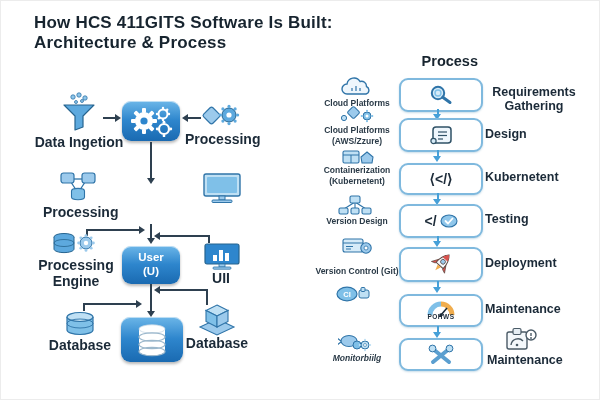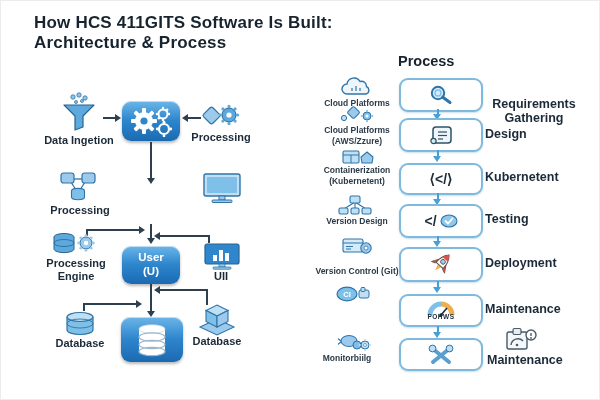--- a/index.html
+++ b/index.html
@@ -1,21 +1,21 @@
 <!DOCTYPE html>
 <html><head>
 <meta charset="utf-8">
 <style>
   html,body{margin:0;padding:0;background:#fff;}
   #stage{position:relative;width:600px;height:400px;background:#ffffff;overflow:hidden;
          font-family:"Liberation Sans",sans-serif;border:1px solid #ececec;box-sizing:border-box;}
   .abs{position:absolute;}
   .ttl{font-weight:bold;color:#17242f;font-size:17px;line-height:1.18;letter-spacing:.2px;}
   .h2{font-weight:bold;color:#17242f;font-size:14.5px;}
-  .albl{font-weight:bold;color:#1b2a38;font-size:11px;text-align:center;line-height:1.15;}
+  .albl{font-weight:bold;color:#1b2a38;font-size:14px;text-align:center;line-height:1.15;}
   .plbl{font-weight:bold;color:#2a3a47;font-size:8.5px;text-align:center;line-height:1.25;}
   .prlbl{font-weight:bold;color:#1b2a38;font-size:12.5px;line-height:1.15;}
   .bluebox{background:linear-gradient(180deg,#6cb6e8 0%,#2e86cd 48%,#1a6ab1 100%);
            border-radius:9px;box-shadow:0 2px 3px rgba(0,0,0,.28), inset 0 1px 0 rgba(255,255,255,.55);
            display:flex;align-items:center;justify-content:center;text-align:center;
            color:#fff;font-weight:bold;font-size:11.5px;line-height:1.2;}
   .pbox{background:#fff;border:2px solid #7fb9de;border-radius:9px;
         box-shadow:0 1px 2px rgba(120,170,200,.4);
         display:flex;flex-direction:column;align-items:center;justify-content:center;}
   .ln{background:#2e4050;position:absolute;}
@@ -195,37 +195,37 @@
   </div>
 
   <svg class="abs" style="left:196px;top:302px;" width="40" height="36" viewBox="0 0 40 36">
     <polygon points="20,16 37,24 20,32 3,24" fill="#9ccaec" stroke="#2f74a8" stroke-width="1.1"></polygon>
     <polygon points="20,2 31,7.5 20,13 9,7.5" fill="#bfe0f4" stroke="#2f74a8" stroke-width="1.1"></polygon>
     <polygon points="9,7.5 20,13 20,24 9,18.5" fill="#7fc0e8" stroke="#2f74a8" stroke-width="1.1"></polygon>
     <polygon points="31,7.5 20,13 20,24 31,18.5" fill="#9ccaec" stroke="#2f74a8" stroke-width="1.1"></polygon>
   </svg>
   <div class="abs albl" style="left:176px;top:334px;width:80px;">Database</div>
 
-  <div class="abs h2" style="left:397px;top:52px;width:80px;text-align:left;">Process</div>
+  <div class="abs h2" style="left:397px;top:52px;width:80px;text-align:right;">Process</div>
 
   <svg class="abs" style="left:338px;top:76px;" width="36" height="20" viewBox="0 0 36 20">
     <path d="M8 17 A5 5 0 0 1 8 7 A7 7 0 0 1 21 4.5 A5 5 0 0 1 27.5 9.5 A4 4 0 0 1 27 17 Z" fill="#eef6fc" stroke="#2f74a8" stroke-width="1.4"></path>
     <line x1="13" y1="11" x2="13" y2="14" stroke="#2f74a8" stroke-width="1.2"></line>
     <line x1="17" y1="9" x2="17" y2="14" stroke="#2f74a8" stroke-width="1.2"></line>
     <line x1="21" y1="11" x2="21" y2="14" stroke="#2f74a8" stroke-width="1.2"></line>
   </svg>
   <div class="abs plbl" style="left:311px;top:97px;width:90px;">Cloud Platforms</div>
   <div class="abs pbox" style="left:398px;top:77px;width:80px;height:30px;">
     <svg width="24" height="20" viewBox="0 0 24 20">
       <circle cx="9" cy="8" r="6.2" fill="#d6ebf8" stroke="#2f74a8" stroke-width="2"></circle>
       <circle cx="9" cy="8" r="3" fill="none" stroke="#7fc0e8" stroke-width="1.4"></circle>
       <line x1="13.8" y1="12.2" x2="21" y2="17.5" stroke="#2f74a8" stroke-width="3" stroke-linecap="round"></line>
     </svg>
   </div>
-  <div class="abs prlbl" style="left:484px;top:84px;width:98px;text-align:center;margin-top:12px;">Requirements Gathering</div>
+  <div class="abs prlbl" style="left:484px;top:84px;width:98px;text-align:center;">Requirements Gathering</div>
   <div class="bln" style="left:436px;top:108px;width:2px;height:6px;"></div>
   <div class="btri-d" style="left:432px;top:113px;"></div>
 
   <svg class="abs" style="left:336px;top:105px;" width="40" height="18" viewBox="0 0 40 18">
     <rect x="12" y="2" width="9" height="9" rx="1.5" transform="rotate(-45 16.5 6.5)" fill="#9ccaec" stroke="#2f74a8" stroke-width="1"></rect>
     <circle cx="7" cy="12" r="2.6" fill="#bfe0f4" stroke="#2f74a8" stroke-width="1"></circle>
     <g transform="translate(30,10)">
       <circle r="4" fill="#7fc0e8" stroke="#2f74a8" stroke-width="1"></circle>
         <circle r="1.5" fill="#fff"></circle>
       <circle cx="0" cy="-5.3" r="1" fill="#7fc0e8"></circle>
@@ -333,21 +333,21 @@
     <circle cx="19" cy="12" r="4" fill="#7fc0e8" stroke="#2f74a8" stroke-width="1"></circle>
     <g transform="translate(27,12)">
       <circle r="4" fill="#bfe0f4" stroke="#2f74a8" stroke-width="1"></circle>
         <circle r="1.5" fill="#fff" stroke="#2f74a8" stroke-width=".6"></circle>
       <circle cx="0" cy="-5.2" r="1" fill="#bfe0f4"></circle>
         <circle cx="0" cy="5.2" r="1" fill="#bfe0f4"></circle>
       <circle cx="5.2" cy="0" r="1" fill="#bfe0f4"></circle>
         <circle cx="-5.2" cy="0" r="1" fill="#bfe0f4"></circle>
     </g>
   </svg>
-  <div class="abs plbl" style="left:299px;top:352px;width:94px;">Monitorbiilg</div>
+  <div class="abs plbl" style="left:309px;top:352px;width:94px;font-style:italic;">Monitorbiilg</div>
   <div class="abs pbox" style="left:398px;top:337px;width:80px;height:29px;">
     <svg width="28" height="22" viewBox="0 0 28 22">
       <line x1="6" y1="18" x2="22" y2="5" stroke="#5b9fd0" stroke-width="4" stroke-linecap="round"></line>
       <line x1="6" y1="5" x2="22" y2="18" stroke="#5b9fd0" stroke-width="4" stroke-linecap="round"></line>
       <circle cx="5.5" cy="4.5" r="3.4" fill="#bfe0f4" stroke="#2f74a8" stroke-width="1"></circle>
       <circle cx="22.5" cy="4.5" r="3.4" fill="#bfe0f4" stroke="#2f74a8" stroke-width="1"></circle>
     </svg>
   </div>
   <svg class="abs" style="left:500px;top:326px;" width="40" height="24" viewBox="0 0 40 24">
     <rect x="6" y="5" width="20" height="17" rx="2" fill="#f4f8fb" stroke="#4a5a66" stroke-width="1.4"></rect>

